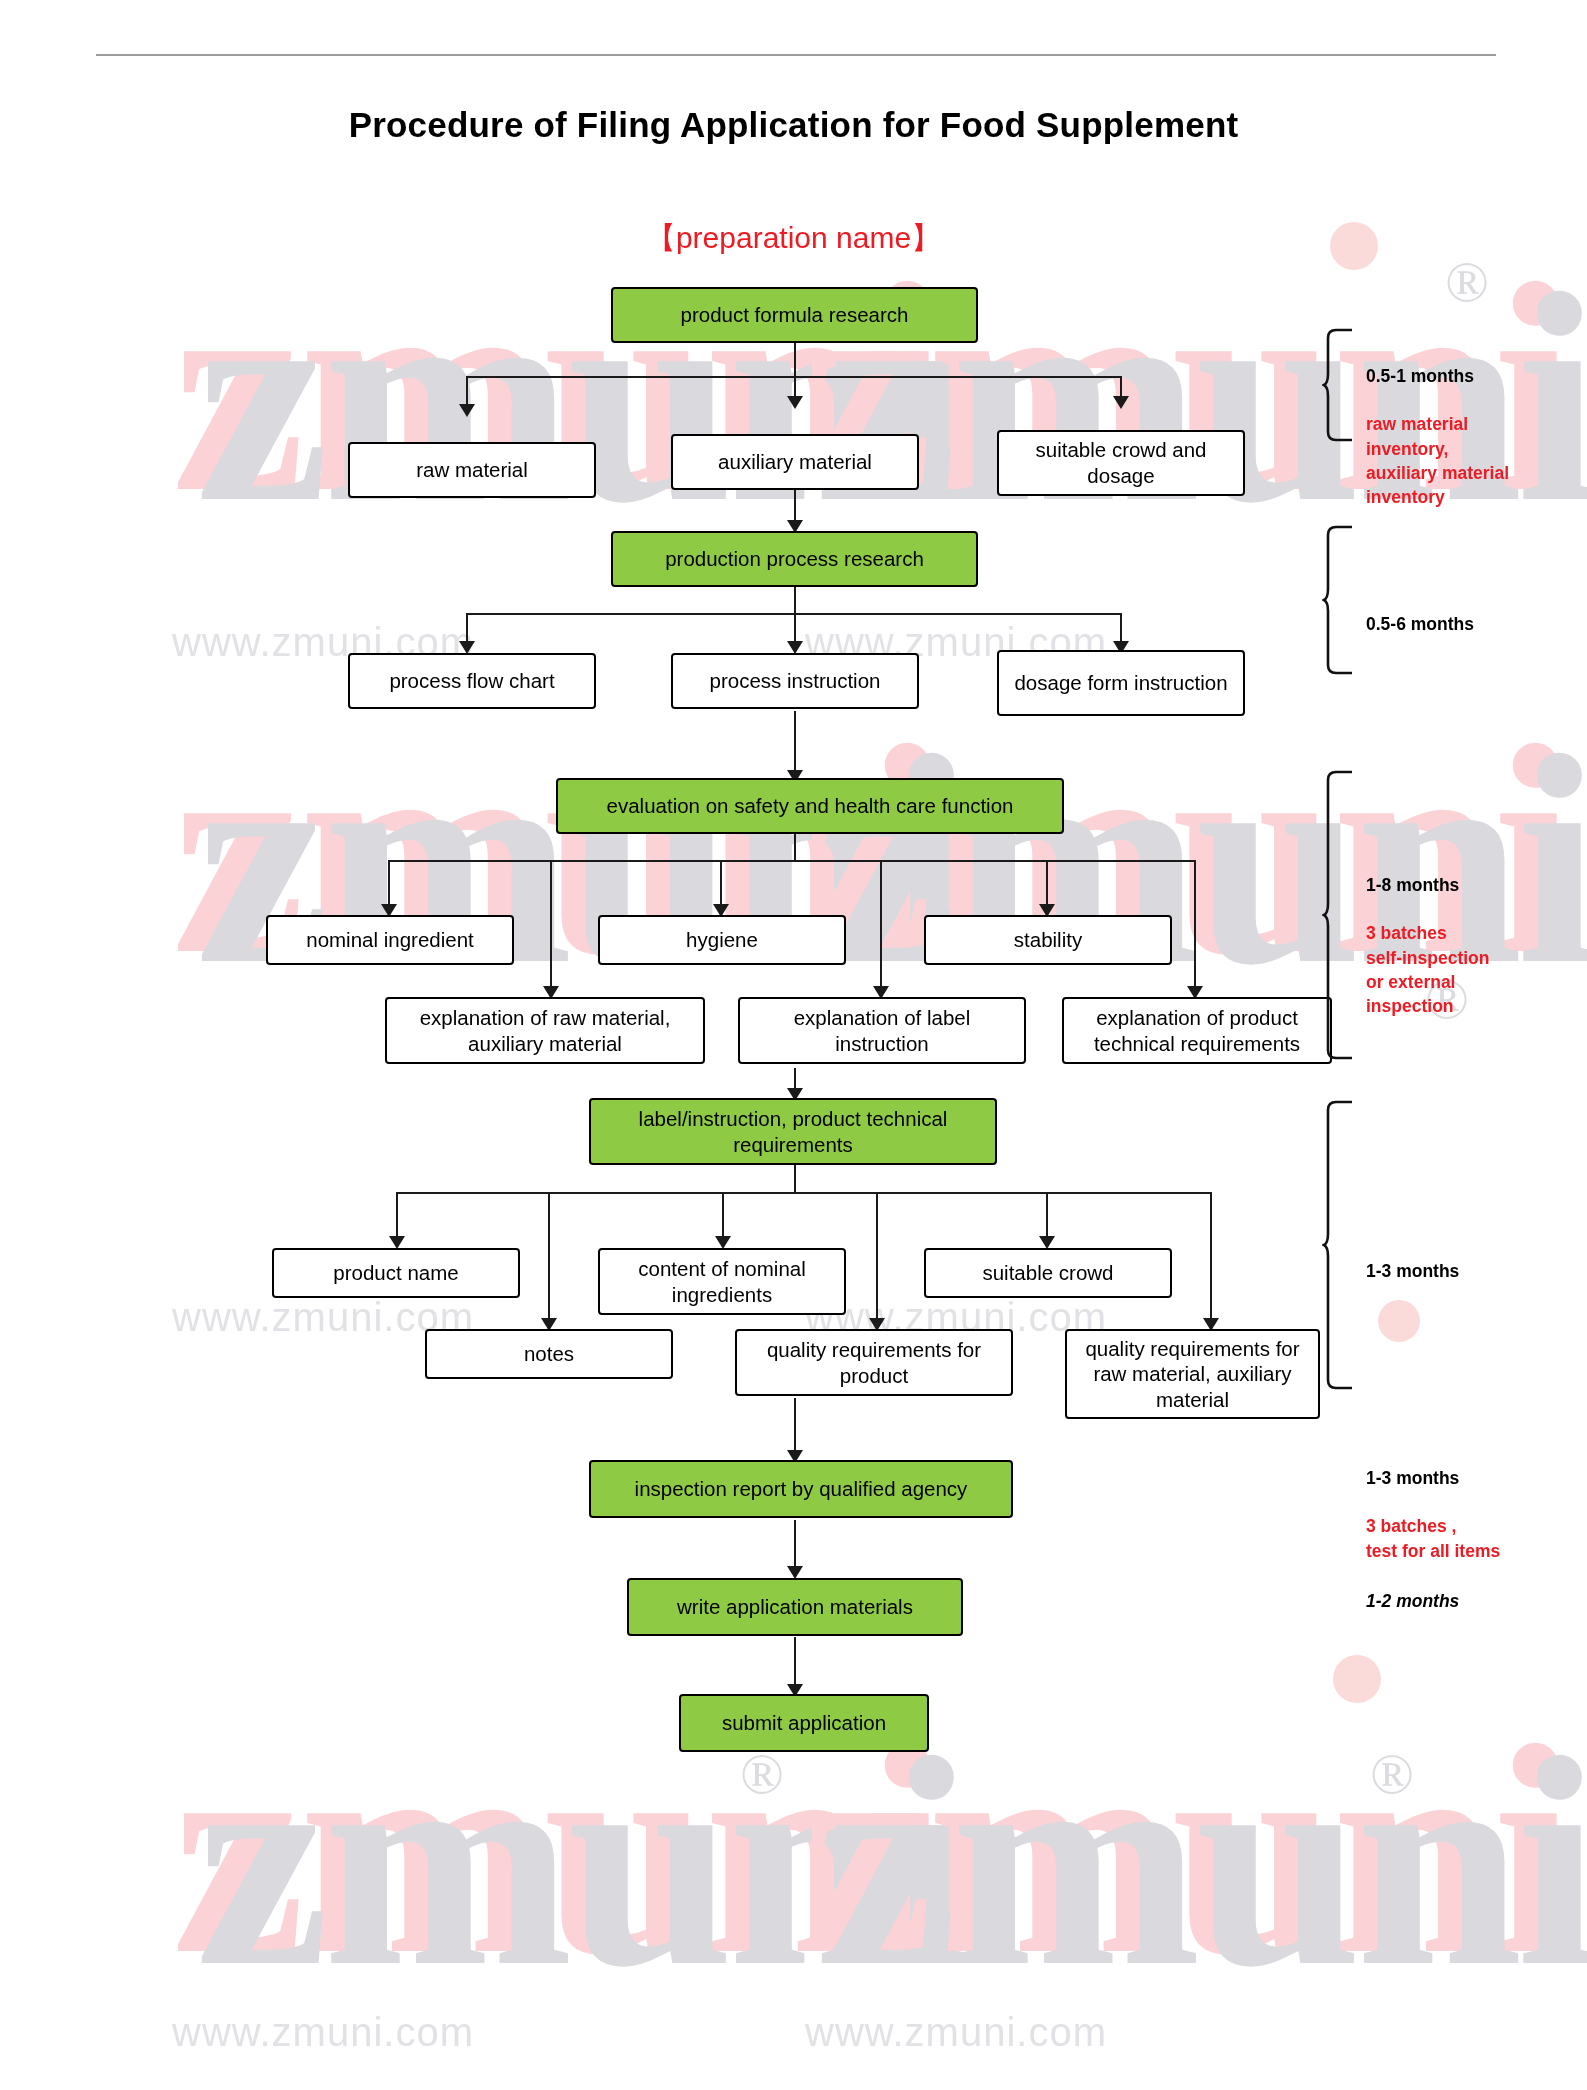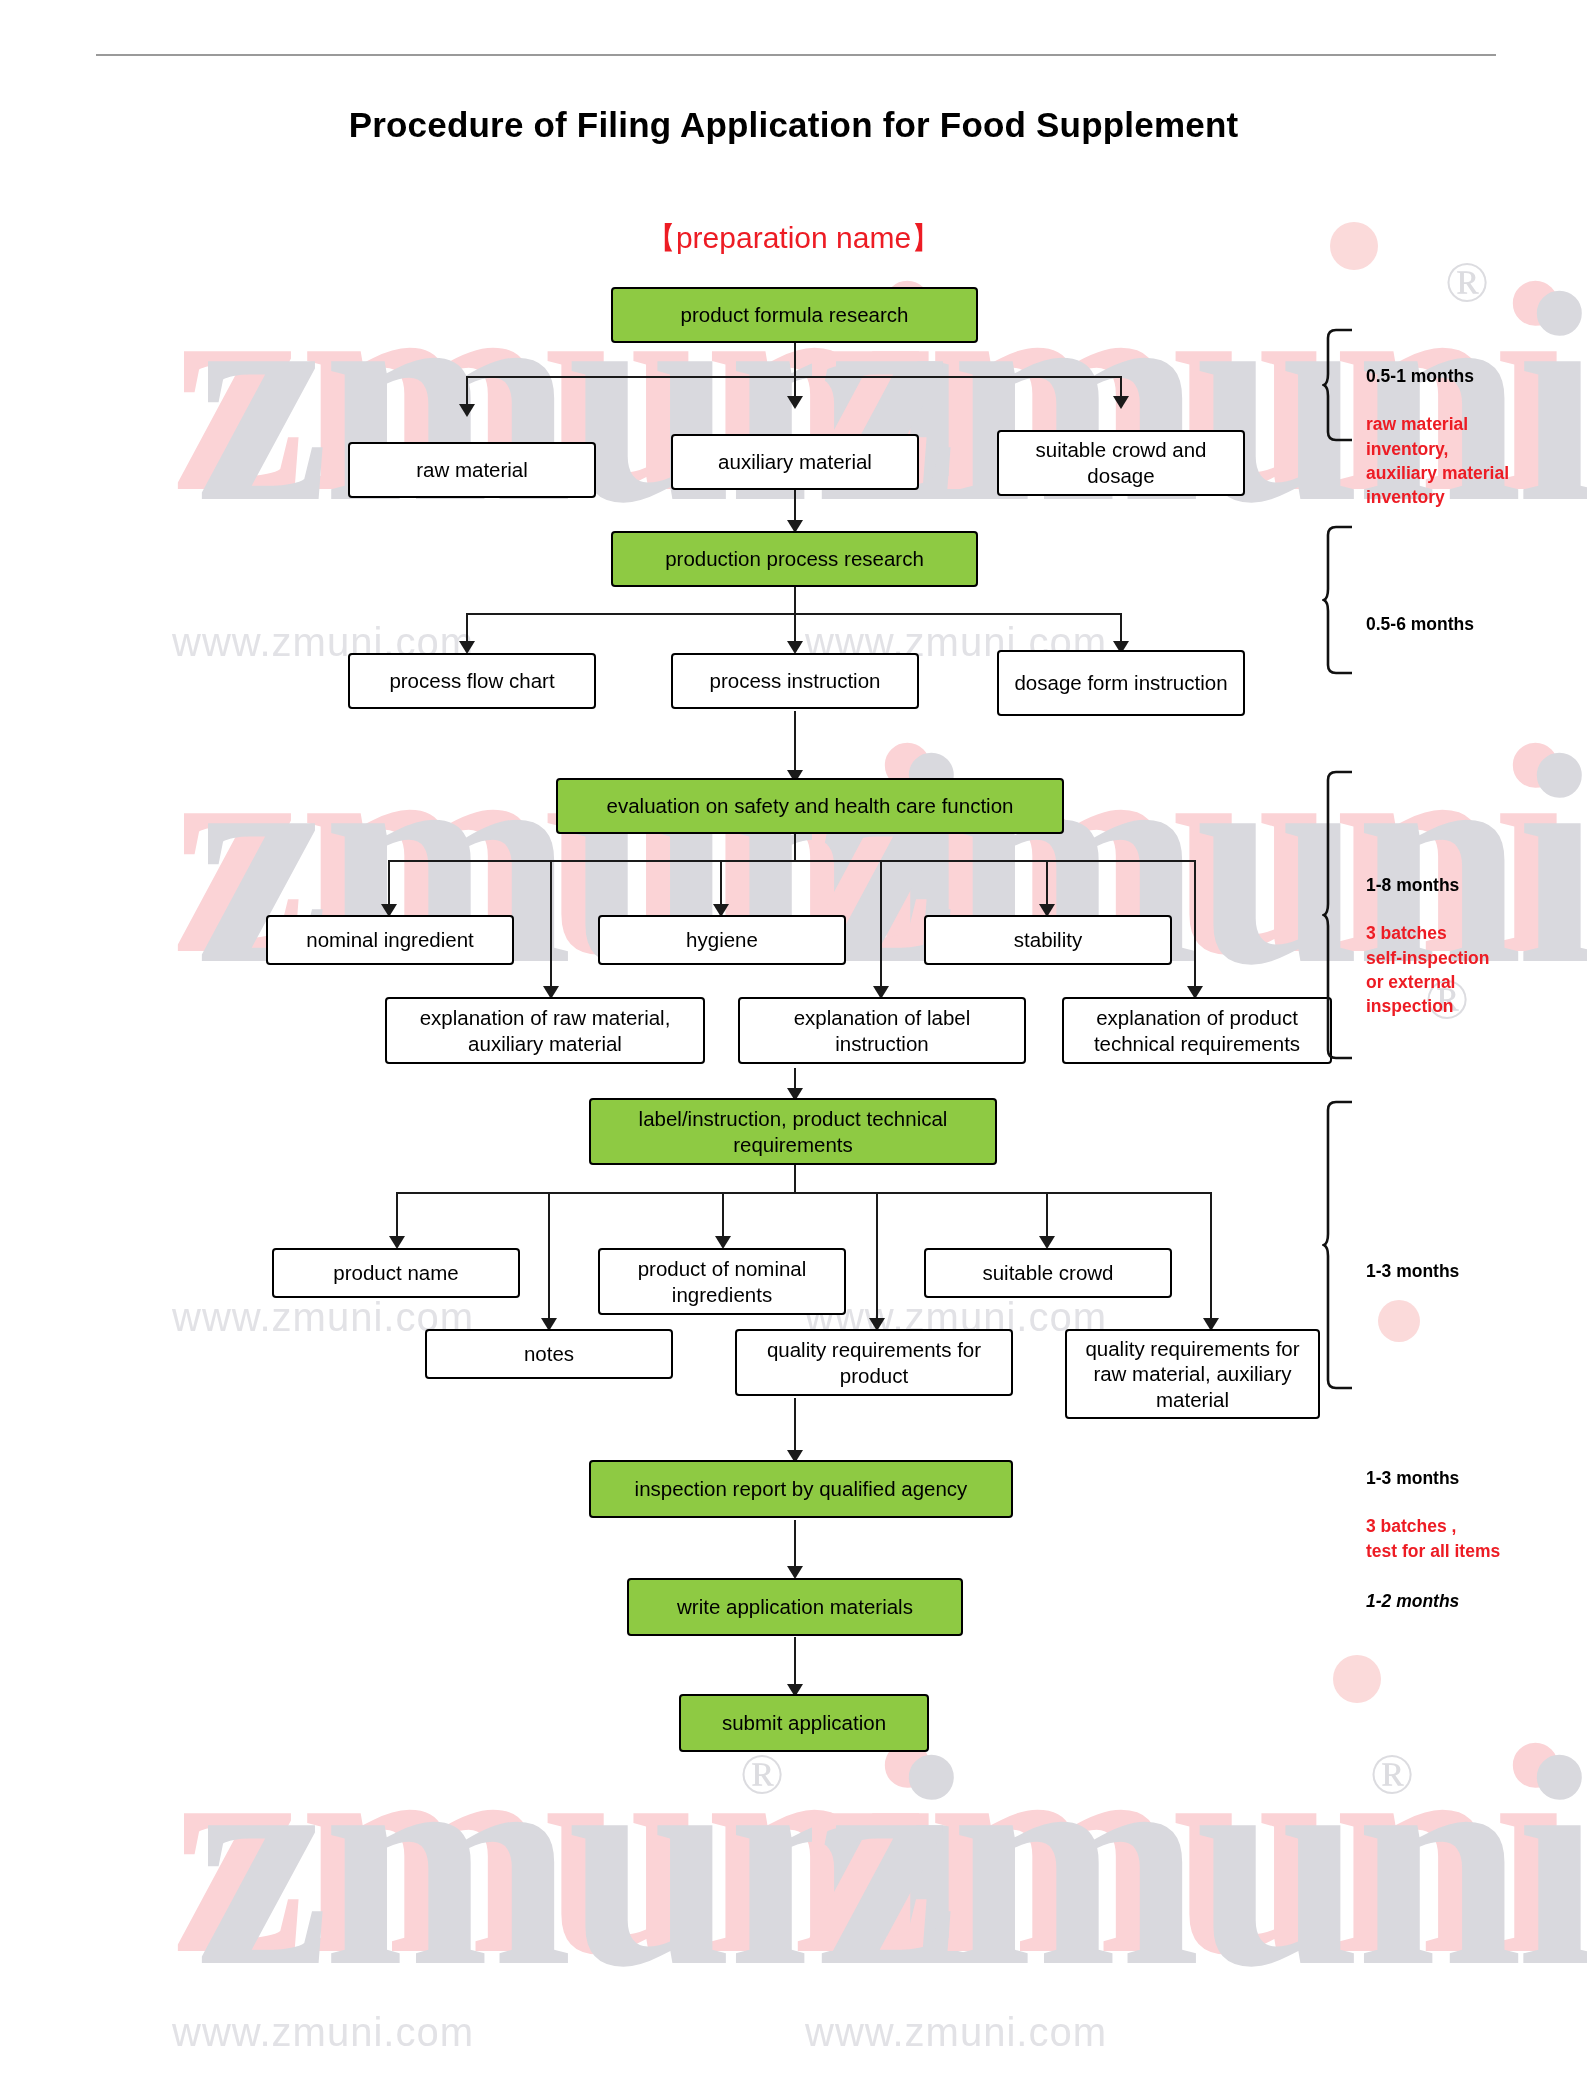--- a/index.html
+++ b/index.html
@@ -213,21 +213,21 @@
   </div>
 
 <div class="node green" style="left:589px;top:1098px;width:408px;height:67px;">
     <span>label/instruction, product technical requirements</span>
   </div>
 
 <div class="node" style="left:272px;top:1248px;width:248px;height:50px;">
     <span>product name</span>
   </div>
 <div class="node" style="left:598px;top:1248px;width:248px;height:67px;">
-    <span>product of nominal ingredients</span>
+    <span>content of nominal ingredients</span>
   </div>
 <div class="node" style="left:924px;top:1248px;width:248px;height:50px;">
     <span>suitable crowd</span>
   </div>
 
 <div class="node" style="left:425px;top:1329px;width:248px;height:50px;">
     <span>notes</span>
   </div>
 <div class="node" style="left:735px;top:1329px;width:278px;height:67px;">
     <span>quality requirements for product</span>

